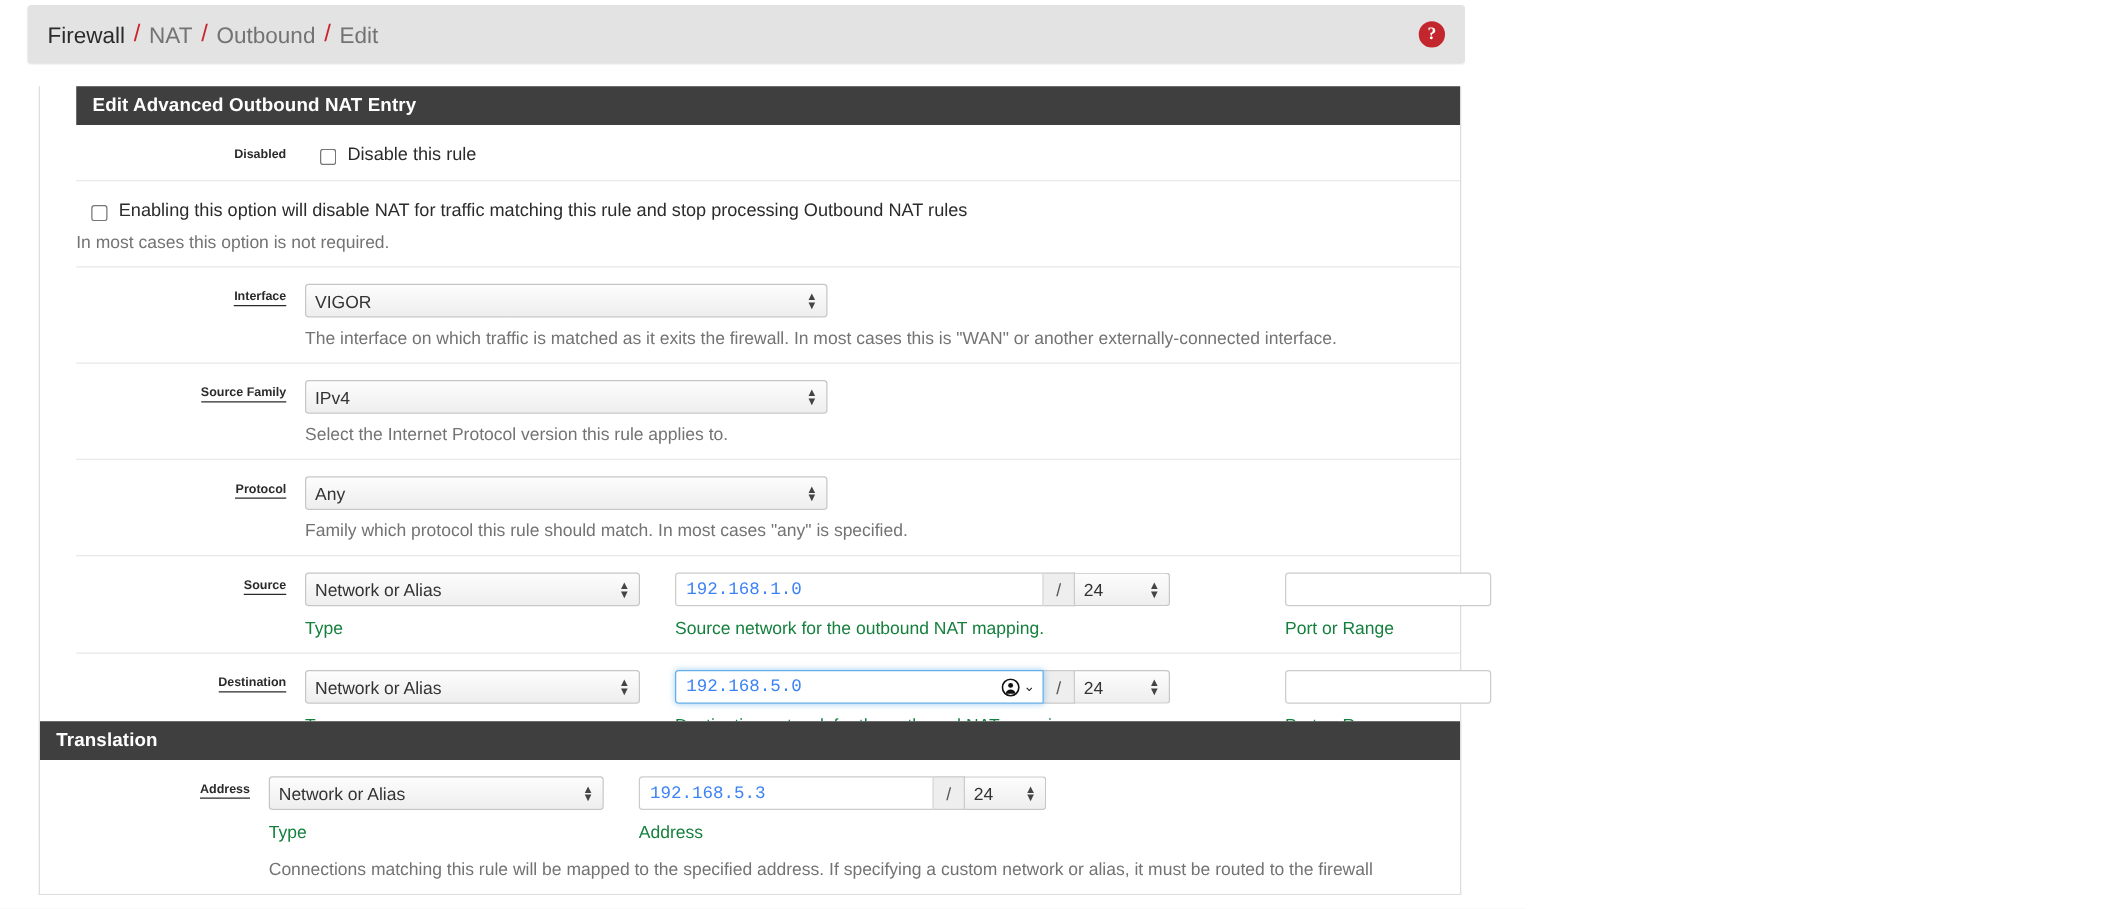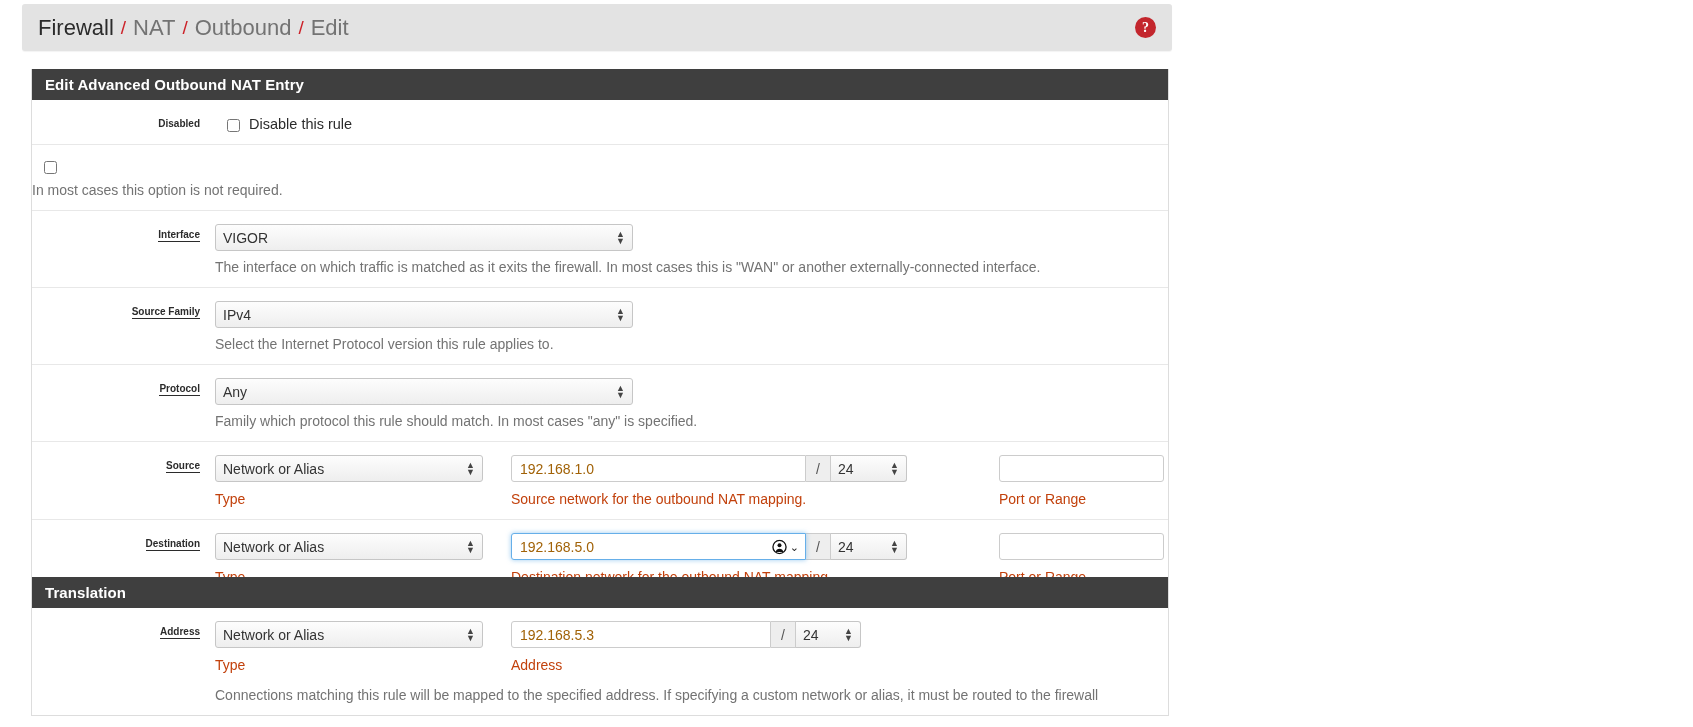--- a/index.html
+++ b/index.html
@@ -17,21 +17,21 @@
   
   .breadcrumb-bar {
     position: absolute; left: 22px; top: 4px;
     width: 1150px; height: 47px;
     background: #e3e3e3;
     border-radius: 3px;
     display: flex; align-items: center;
     padding: 0 16px;
     box-shadow: 0 1px 1px rgba(0,0,0,0.05);
   }
-  .crumb { font-size: 22px; line-height: 1; }
+  .crumb { font-size: 18px; line-height: 1; }
   .crumb.static { color: #2b2b2b; }
   .crumb.link { color: #737373; cursor: pointer; }
   .crumb-sep { color: #cc2229; font-size: 19px; margin: 0 7px; }
   .help-icon {
     margin-left: auto;
     width: 21px; height: 21px; border-radius: 50%;
     background: #c3262d; color: #fff;
     font-size: 14px; font-weight: bold;
     display: flex; align-items: center; justify-content: center;
     cursor: pointer; font-family: "Liberation Serif", serif;
@@ -88,41 +88,41 @@
   .sel-wrap .spin {
     position: absolute; right: 8px; top: 50%;
     transform: translateY(-50%);
     pointer-events: none;
     color: #444; font-size: 9px; line-height: 7px; text-align: center;
   }
   .txt {
     height: 27px;
     border: 1px solid #cccccc; border-radius: 3px;
     background: #fff;
-    font-family: Liberation Sans, sans-serif;
-    font-size: 14px; color: #a16207;
+    font-family: Liberation Mono, monospace;
+    font-size: 14px; color: #3b82f6;
     padding: 0 8px;
   }
 
   .grp { display: flex; align-items: center; }
   .slash {
     width: 25px; height: 27px;
     border: 1px solid #cccccc; border-left: none;
     background: #eeeeee; color: #555;
     font-size: 14px; display: flex;
     align-items: center; justify-content: center;
     border-radius: 0;
   }
 
   
   .ip-row { display: flex; align-items: flex-start; }
   .col-type { width: 268px; flex: none; }
   .col-addr { width: 448px; flex: none; margin-left: 28px; }
   .col-port { width: 165px; flex: none; margin-left: 40px; }
-  .col-cap { font-size: 14px; color: #c2410c; padding-top: 9px; }
+  .col-cap { font-size: 14px; color: #15803d; padding-top: 9px; }
 
   .focus-field {
     border: 1px solid #66afe9 !important;
     box-shadow: 0 0 5px rgba(102,175,233,.65);
   }
   .autofill-ic {
     position: absolute; right: 7px; top: 50%;
     transform: translateY(-50%);
     display: flex; align-items: center; gap: 3px;
     pointer-events: none;
@@ -138,39 +138,40 @@
     <span class="crumb static">Firewall</span>
     <span class="crumb-sep">/</span>
     <span class="crumb link">NAT</span>
     <span class="crumb-sep">/</span>
     <span class="crumb link">Outbound</span>
     <span class="crumb-sep">/</span>
     <span class="crumb link">Edit</span>
     <span class="help-icon">?</span>
   </div>
 
-  <div class="panel" style="top:69px;">
+  <div class="panel" style="top:69px;padding-left:29px;">
     <div class="panel-heading">Edit Advanced Outbound NAT Entry</div>
 
     <div class="panel-body">
 
       <div class="form-row">
         <div class="form-label">Disabled</div>
         <div class="form-fields">
           <div class="check-line">
             <input type="checkbox" style="">
             <span class="check-text">Disable this rule</span>
           </div>
         </div>
       </div>
 
       <div class="form-row">
         <div class="form-fields">
           <div class="check-line">
             <input type="checkbox" style="">
+            <span class="check-text">Enabling this option will disable NAT for traffic matching this rule and stop processing Outbound NAT rules</span>
           </div>
           <div class="help-block">In most cases this option is not required.</div>
         </div>
       </div>
 
       <div class="form-row">
         <div class="form-label">
           <span class="ul">Interface</span>
         </div>
         <div class="form-fields">
@@ -334,21 +335,21 @@
                 <select class="sel" style="width:100%;">
                   <option>Network or Alias</option>
                 </select>
                 <span class="spin">▲<br>▼</span>
               </span>
               <div class="col-cap">Type</div>
             </div>
 
             <div class="col-addr">
               <div class="grp">
-                <input class="txt" style="width: 260px; border-radius: 3px 0px 0px 3px;" value="192.168.5.3">
+                <input class="txt" style="width: 236px; border-radius: 3px 0px 0px 3px;" value="192.168.5.3">
                 <span class="slash">/</span>
                 <span class="sel-wrap">
                   <select class="sel" style="width:65px;border-radius:0 3px 3px 0;border-left:none;">
                     <option>24</option>
                   </select>
                   <span class="spin">▲<br>▼</span>
                 </span>
               </div>
               <div class="col-cap">Address</div>
             </div>

